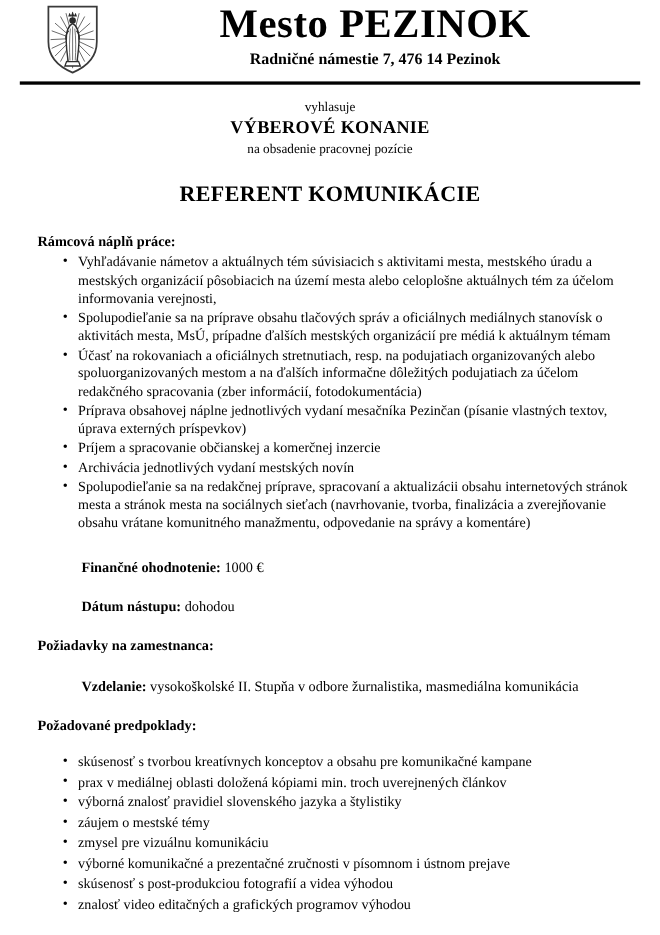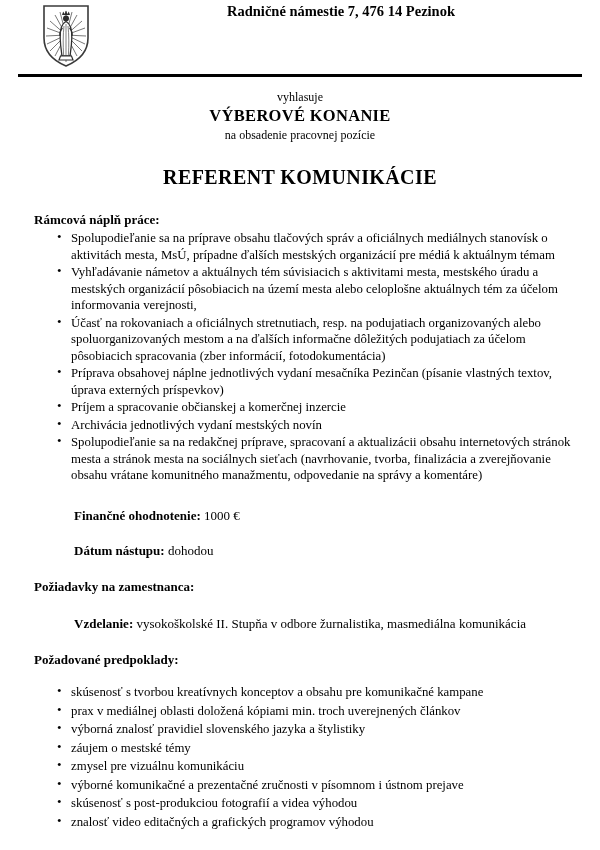--- a/index.html
+++ b/index.html
@@ -179,42 +179,43 @@
       </g>
 
       <path d="M20.5 24 C18.5 26 17.5 29 18 32" stroke="#2f2f2f" stroke-width="1.1" fill="none"></path>
       <path d="M27.5 24 C29.5 26 30.5 29 30 32" stroke="#2f2f2f" stroke-width="1.1" fill="none"></path>
 
       <path d="M18.5 52 L29.5 52 L31 56 L17 56 Z" fill="#ffffff" stroke="#2f2f2f" stroke-width="1.2"></path>
     </svg>
   </div>
 
   <div class="header-text">
+    <div class="city-title">Mesto PEZINOK</div>
     <div class="city-address">Radničné námestie 7, 476 14 Pezinok</div>
   </div>
 
   <div class="header-rule"></div>
 </div>
 
 <div class="announce">
   <div class="line-small">vyhlasuje</div>
   <div class="line-big">VÝBEROVÉ KONANIE</div>
   <div class="line-small">na obsadenie pracovnej pozície</div>
 </div>
 
 <div class="position-title">REFERENT KOMUNIKÁCIE</div>
 
 <div class="content">
 
   <div class="sec-head">Rámcová náplň práce:</div>
 
   <ul class="duties">
+    <li>Vyhľadávanie námetov a aktuálnych tém súvisiacich s aktivitami mesta, mestského úradu a mestských organizácií pôsobiacich na území mesta alebo celoplošne aktuálnych tém za účelom informovania verejnosti,</li>
     <li>Spolupodieľanie sa na príprave obsahu tlačových správ a oficiálnych mediálnych stanovísk o aktivitách mesta, MsÚ, prípadne ďalších mestských organizácií pre médiá k aktuálnym témam</li>
-    <li>Vyhľadávanie námetov a aktuálnych tém súvisiacich s aktivitami mesta, mestského úradu a mestských organizácií pôsobiacich na území mesta alebo celoplošne aktuálnych tém za účelom informovania verejnosti,</li>
-    <li>Účasť na rokovaniach a oficiálnych stretnutiach, resp. na podujatiach organizovaných alebo spoluorganizovaných mestom a na ďalších informačne dôležitých podujatiach za účelom pôsobiacich spracovania (zber informácií, fotodokumentácia)</li>
+    <li>Účasť na rokovaniach a oficiálnych stretnutiach, resp. na podujatiach organizovaných alebo spoluorganizovaných mestom a na ďalších informačne dôležitých podujatiach za účelom redakčného spracovania (zber informácií, fotodokumentácia)</li>
     <li>Príprava obsahovej náplne jednotlivých vydaní mesačníka Pezinčan (písanie vlastných textov, úprava externých príspevkov)</li>
     <li>Príjem a spracovanie občianskej a komerčnej inzercie</li>
     <li>Archivácia jednotlivých vydaní mestských novín</li>
     <li>Spolupodieľanie sa na redakčnej príprave, spracovaní a aktualizácii obsahu internetových stránok mesta a stránok mesta na sociálnych sieťach (navrhovanie, tvorba, finalizácia a zverejňovanie obsahu vrátane komunitného manažmentu, odpovedanie na správy a komentáre)</li>
   </ul>
 
   <div class="spacer-22"></div>
 
   <p class="kv">
     <span class="kv-label">Finančné ohodnotenie:</span>

